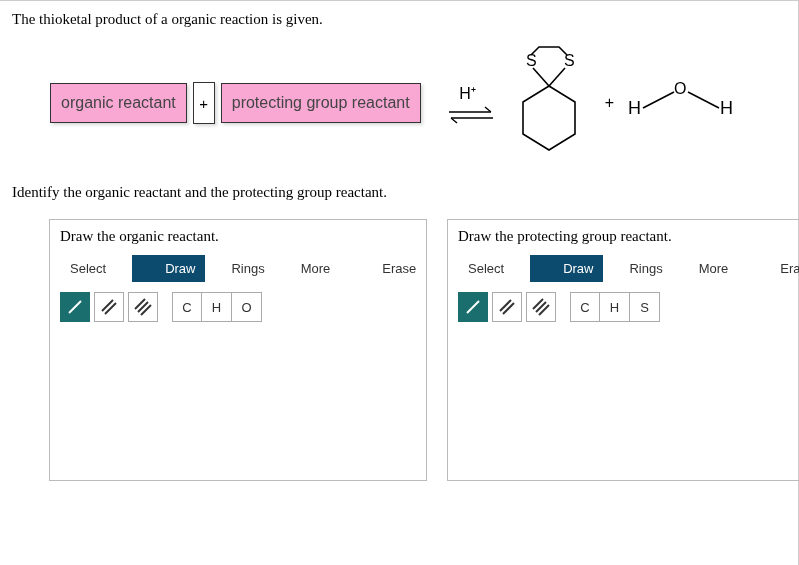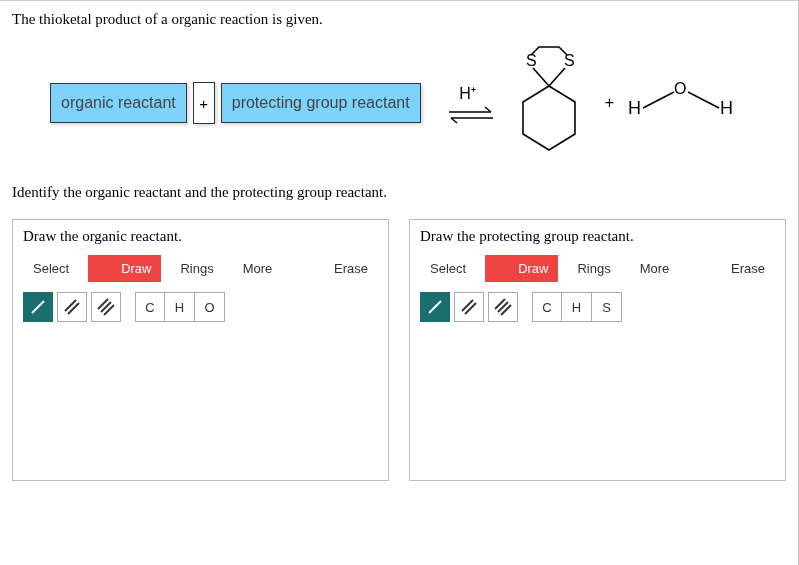--- a/index.html
+++ b/index.html
@@ -28,64 +28,65 @@
     gap: 6px;
     margin: 0 0 22px 38px;
   }
   .rx-box {
     border: 1px solid #333;
     padding: 10px 10px;
     font-family: Arial, Helvetica, sans-serif;
     font-size: 16px;
     color: #444;
     box-shadow: 2px 2px 3px rgba(0,0,0,0.15);
-    background: #7dd3fc;
+    background: #f9a8d4;
   }
   .plus-box {
     border: 1px solid #333;
     width: 22px; height: 42px;
     display:flex; align-items:center; justify-content:center;
     font-family: Arial, sans-serif;
     box-shadow: 2px 2px 3px rgba(0,0,0,0.15);
     background:#fff;
   }
   .eq-arrows { margin: 0 4px 0 10px; }
   .hplus { font-family: Arial, sans-serif; font-size:16px; margin-bottom:2px; text-align:center; }
   .plus-sym { font-family: Arial, sans-serif; font-size:16px; margin: 0 6px; }
 
   .sub-prompt { margin: 12px 0 18px 0; }
 
   .panels {
     display:flex;
     gap: 20px;
     padding: 0 0 0 0;
+    margin-left: 37px;
   }
   .panel {
     border: 1px solid #bbb;
     width: 378px;
     height: 262px;
     padding: 8px 10px 10px 10px;
     font-family: Georgia, serif;
     position: relative;
   }
   .panel-title { margin: 0 0 10px 0; font-size:15px; }
   .toolbar {
     display:flex;
     align-items:flex-start;
-    gap: 9px;
+    gap: 16px;
     font-family: Arial, Helvetica, sans-serif;
     font-size: 13px;
     color:#333;
   }
   .toolbar .tbtn {
     padding: 6px 10px;
     cursor:pointer;
   }
   .toolbar .tbtn.active {
-    background: #ef4444;
+    background: #0c4a6e;
     color:#fff;
     padding-left:33px;
   }
   .toolbar .spacer { flex:1; }
   .erase { padding:6px 6px; }
 
   .icon-row {
     display:flex;
     gap:4px;
     margin-top:10px;

